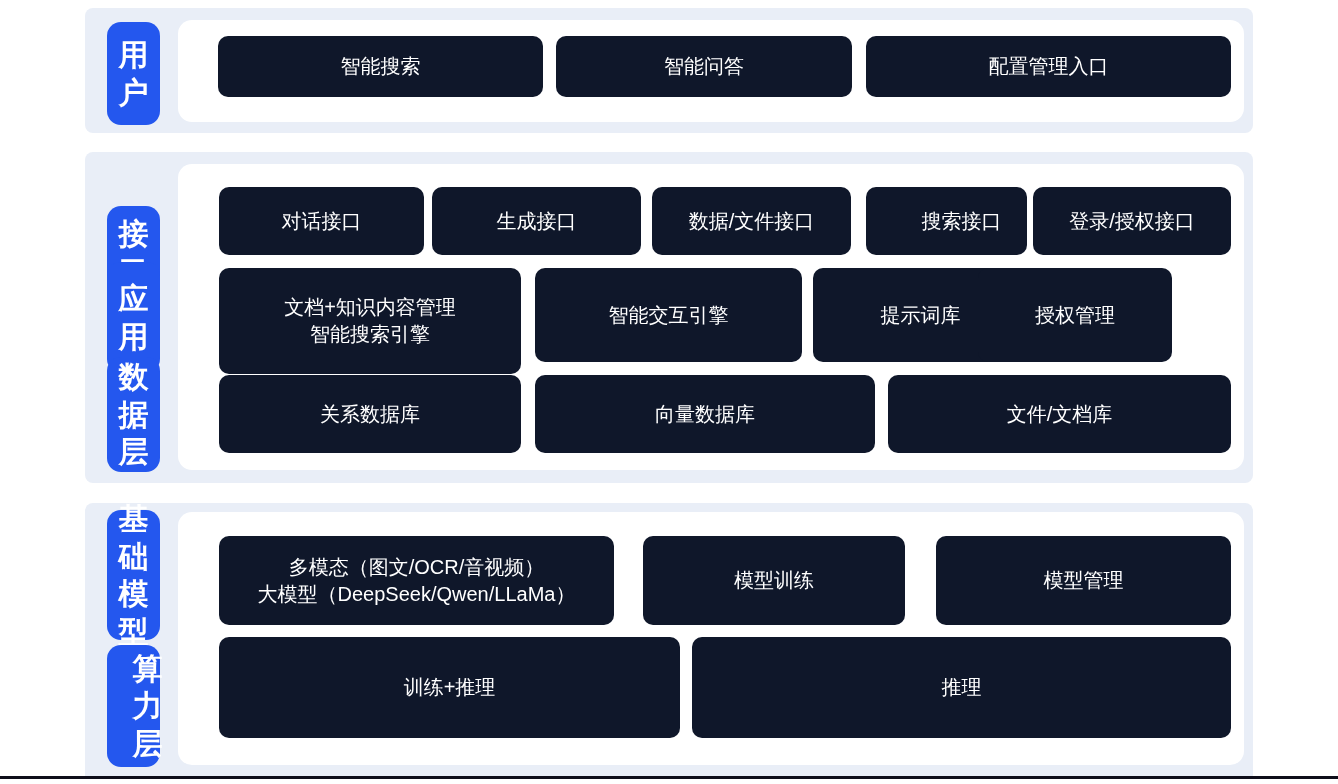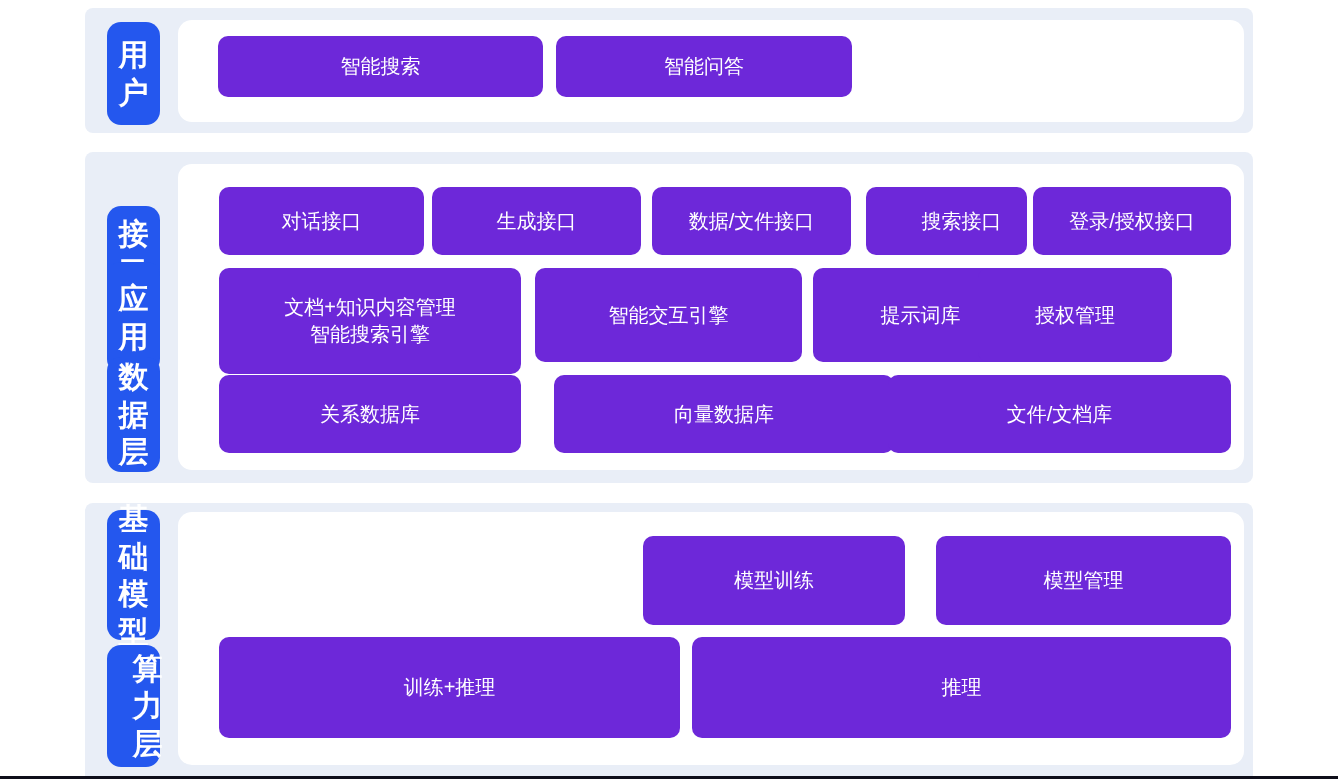--- a/index.html
+++ b/index.html
@@ -36,21 +36,21 @@
     padding: 4px 0;
     box-sizing: border-box;
   }
   .panel {
     position: absolute;
     background: #ffffff;
     border-radius: 14px;
   }
   .node {
     position: absolute;
-    background: #6d28d9;
+    background: #0f172a;
     border-radius: 10px;
     color: #ffffff;
     font-size: 20px;
     font-weight: 500;
     display: flex;
     flex-direction: column;
     align-items: center;
     justify-content: center;
     text-align: center;
     line-height: 1.35;
@@ -66,20 +66,21 @@
 <body>
 
 <div class="page">
 
   <div class="band" style="left:85px; top:8px; width:1168px; height:125px;"></div>
   <div class="panel" style="left:178px; top:20px; width:1066px; height:102px;"></div>
   <div class="layer-label" style="left:107px; top:22px; width:53px; height:103px;">用户</div>
 
   <div class="node" style="left:218px; top:36px; width:325px; height:61px;">智能搜索</div>
   <div class="node" style="left:556px; top:36px; width:296px; height:61px;">智能问答</div>
+  <div class="node" style="left:866px; top:36px; width:365px; height:61px;">配置管理入口</div>
 
   <div class="band" style="left:85px; top:152px; width:1168px; height:331px;"></div>
   <div class="panel" style="left:178px; top:164px; width:1066px; height:306px;"></div>
   <div class="layer-label" style="left:107px; top:162px; width:53px; height:92px;margin-top:44px;">接口</div>
   <div class="layer-label" style="left:107px; top:262px; width:53px; height:111px;">应用</div>
   <div class="layer-label" style="left:107px; top:357px; width:53px; height:115px;">数据层</div>
 
   <div class="node" style="left:219px; top:187px; width:205px; height:68px;">对话接口</div>
   <div class="node" style="left:432px; top:187px; width:209px; height:68px;">生成接口</div>
   <div class="node" style="left:652px; top:187px; width:199px; height:68px;">数据/文件接口</div>
@@ -88,28 +89,32 @@
 
   <div class="node" style="left:219px; top:268px; width:302px; height:106px;">
     <span>文档+知识内容管理</span>
     <span>智能搜索引擎</span>
   </div>
   <div class="node" style="left:535px; top:268px; width:267px; height:94px;">智能交互引擎</div>
   <div class="node" style="left:813px; top:268px; width:215px; height:94px;">提示词库</div>
   <div class="node" style="left:978px; top:268px; width:194px; height:94px;">授权管理</div>
 
   <div class="node" style="left:219px; top:375px; width:302px; height:78px;">关系数据库</div>
-  <div class="node" style="left:554px; top:375px; width:340px; height:78px;">向量数据库</div>
+  <div class="node" style="left:535px; top:375px; width:340px; height:78px;">向量数据库</div>
   <div class="node" style="left:888px; top:375px; width:343px; height:78px;">文件/文档库</div>
 
   <div class="band" style="left:85px; top:503px; width:1168px; height:273px; border-radius:8px 8px 0 0;"></div>
   <div class="panel" style="left:178px; top:512px; width:1066px; height:253px;"></div>
   <div class="layer-label" style="left:107px; top:510px; width:53px; height:130px;">基础模型</div>
   <div class="layer-label" style="left:107px; top:645px; width:53px; height:122px;padding-left:28px;">算力层</div>
 
+  <div class="node" style="left:219px; top:536px; width:395px; height:89px;">
+    <span>多模态（图文/OCR/音视频）</span>
+    <span>大模型（DeepSeek/Qwen/LLaMa）</span>
+  </div>
   <div class="node" style="left:643px; top:536px; width:262px; height:89px;">模型训练</div>
   <div class="node" style="left:936px; top:536px; width:295px; height:89px;">模型管理</div>
 
   <div class="node" style="left:219px; top:637px; width:461px; height:101px;">训练+推理</div>
   <div class="node" style="left:692px; top:637px; width:539px; height:101px;">推理</div>
 
   <div class="bottom-line" style="left:0; top:776px; width:1338px; height:3px;"></div>
 
 </div>
 

